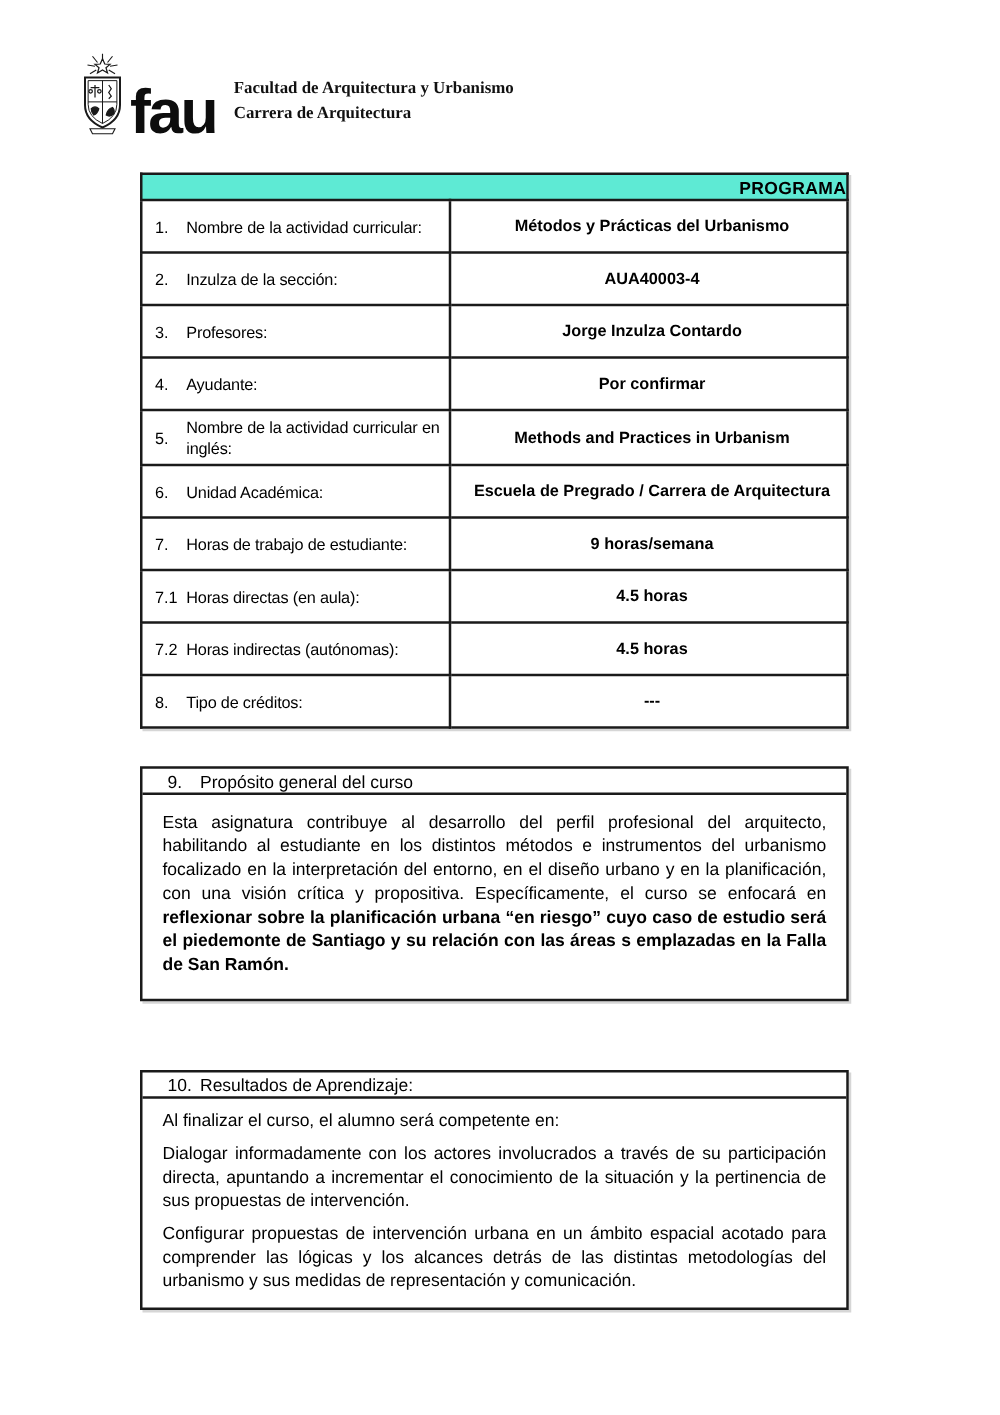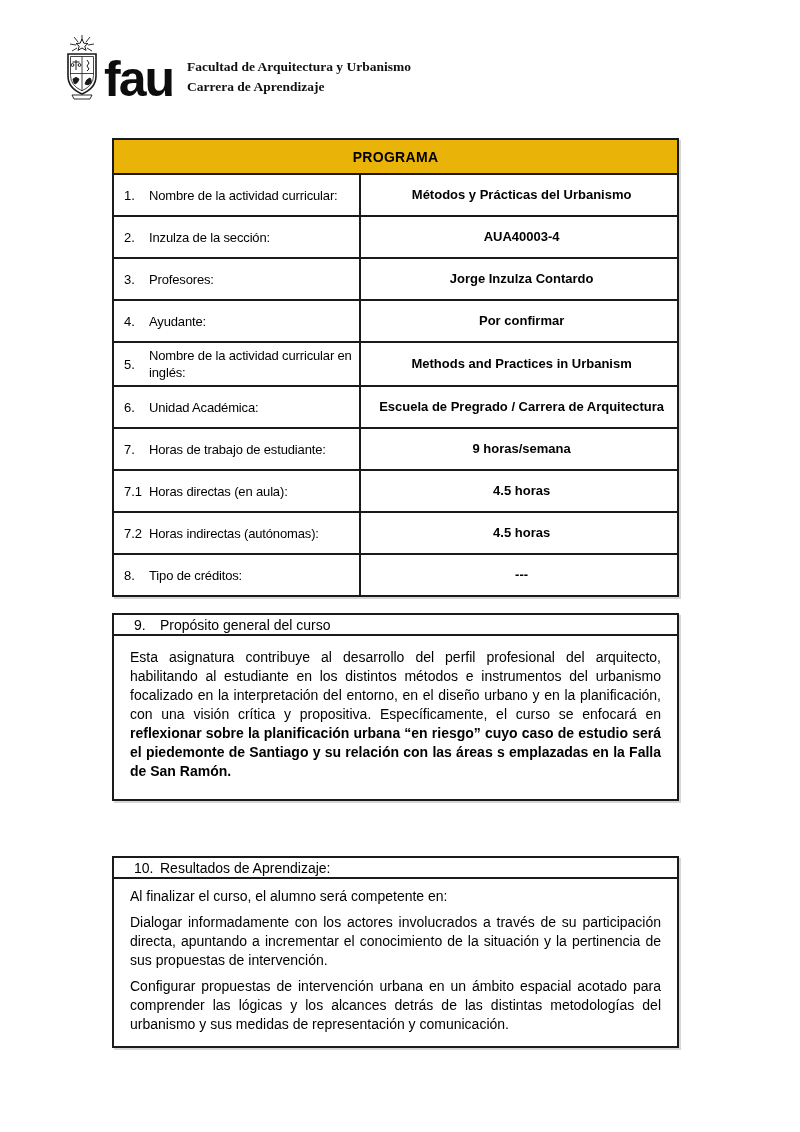--- a/index.html
+++ b/index.html
@@ -6,39 +6,39 @@
   html,body { background:#ffffff; }
   body {
     width:800px; height:1132px;
     font-family:"Liberation Sans", sans-serif;
     color:#000;
     position:relative;
   }
   .page { position:relative; width:800px; height:1132px; background:#fff; overflow:hidden; }
 
   
-  .header { position:absolute; top:32px; left:62px; display:flex; align-items:center; }
+  .header { position:absolute; top:42px; left:62px; display:flex; align-items:flex-start; }
   .crest { display:block; }
   .fau-wordmark {
     font-size:50px; font-weight:bold; letter-spacing:-2px; line-height:1;
     margin:22px 0 0 2px; color:#0d0d0d;
   }
   .faculty-block { margin:18px 0 0 14px; font-weight:bold; font-size:13.5px; line-height:20px; color:#111;font-family:Liberation Serif, serif; }
 
   
   table.programa {
     position:absolute; top:138px; left:112px; width:567px;
     border-collapse:collapse;
     box-shadow:2px 2px 0 #d6d6d6;
   }
   table.programa th {
-    background:#eab308;
+    background:#5eead4;
     border:2px solid #1a1a1a;
     font-size:14px; font-weight:bold;
-    height:35px; text-align:center; vertical-align:middle;
+    height:21px; text-align:right; vertical-align:middle;
     letter-spacing:0.3px;
   }
   table.programa td {
     border:2px solid #1a1a1a;
     height:42px; vertical-align:middle;
     font-size:13px;
   }
   td.cell-label { width:248px; padding:4px 4px 4px 10px; }
   .label-flex { display:flex; align-items:center; }
   .label-num { width:25px; flex:0 0 25px; }
@@ -98,21 +98,21 @@
         <path d="M25 26 l2 3 l-2 3 l2 3 l-2 2" fill="none"></path>
         <path d="M11 45 q3 -3 6 0 q-1 4 -4 5 q-2 -2 -2 -5 Z"></path>
         <path d="M23 50 q1 -5 5 -6 q2 2 1 5 q-3 3 -6 1 Z"></path>
       </g>
 
       <path d="M10 61 L30 61 L28 65 L12 65 Z" fill="#fff" stroke="#1a1a1a" stroke-width="0.9"></path>
     </svg>
     <div class="fau-wordmark">fau</div>
     <div class="faculty-block">
       <div>Facultad de Arquitectura y Urbanismo</div>
-      <div>Carrera de Aprendizaje</div>
+      <div>Carrera de Arquitectura</div>
     </div>
   </div>
 
   <table class="programa">
     <thead>
       <tr>
         <th colspan="2">PROGRAMA</th>
       </tr>
     </thead>
     <tbody>

